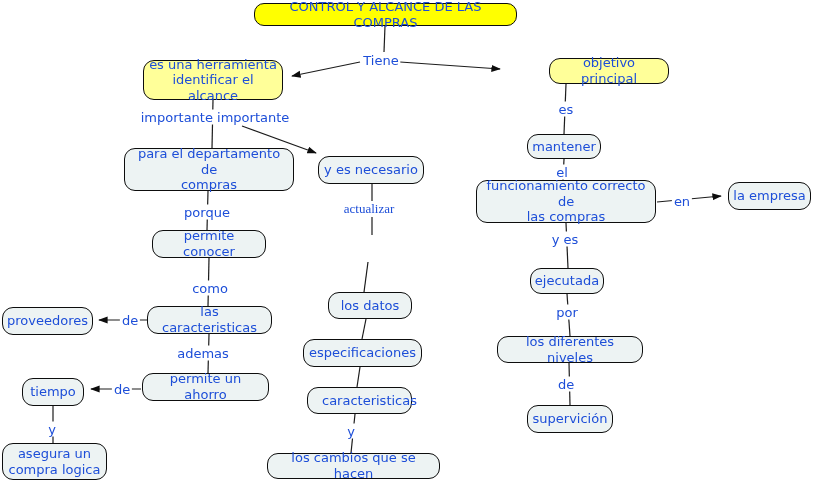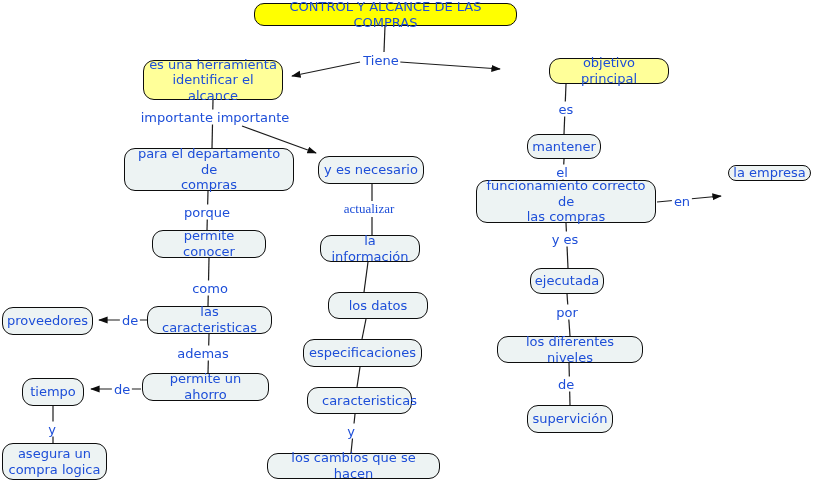--- a/index.html
+++ b/index.html
@@ -73,35 +73,34 @@
   </svg>
 
   <div class="node root" style="left:254px;top:3px;width:263px;height:23px;">CONTROL Y ALCANCE DE LAS COMPRAS</div>
   <div class="node concept" style="left:143px;top:60px;width:140px;height:40px;">es una herramienta
 identificar el alcance</div>
   <div class="node concept" style="left:505px;top:58px;width:120px;height:26px;margin-left:44px;">objetivo principal</div>
   <div class="node" style="left:124px;top:148px;width:170px;height:43px;">para el departamento de
 compras</div>
   <div class="node" style="left:318px;top:156px;width:106px;height:28px;">y es necesario</div>
   <div class="node" style="left:152px;top:230px;width:114px;height:28px;">permite conocer</div>
-  <div class="node" style="left:320px;top:235px;width:100px;height:27px;">la información</div>
-  <div class="node" style="left:328px;top:292px;width:100px;height:27px;">los datos</div>
+  <div class="node" style="left:328px;top:292px;width:84px;height:27px;">los datos</div>
   <div class="node" style="left:2px;top:307px;width:91px;height:28px;">proveedores</div>
   <div class="node" style="left:147px;top:306px;width:125px;height:28px;">las caracteristicas</div>
   <div class="node" style="left:303px;top:339px;width:119px;height:28px;">especificaciones</div>
   <div class="node" style="left:142px;top:373px;width:127px;height:28px;">permite un ahorro</div>
   <div class="node" style="left:22px;top:378px;width:62px;height:28px;">tiempo</div>
   <div class="node" style="left:307px;top:387px;width:105px;height:27px;padding-left:24px;">caracteristicas</div>
   <div class="node" style="left:2px;top:443px;width:105px;height:37px;">asegura un
 compra logica</div>
   <div class="node" style="left:267px;top:453px;width:173px;height:26px;">los cambios que se hacen</div>
   <div class="node" style="left:527px;top:134px;width:74px;height:25px;">mantener</div>
   <div class="node" style="left:476px;top:180px;width:180px;height:43px;">funcionamiento correcto de
 las compras</div>
-  <div class="node" style="left:728px;top:165px;width:83px;height:16px;">la empresa</div>
+  <div class="node" style="left:728px;top:182px;width:83px;height:28px;">la empresa</div>
   <div class="node" style="left:530px;top:268px;width:74px;height:26px;">ejecutada</div>
   <div class="node" style="left:497px;top:336px;width:146px;height:27px;">los diferentes niveles</div>
   <div class="node" style="left:527px;top:405px;width:86px;height:28px;">supervición</div>
 
   <span class="edge-label" style="left:381px;top:60px;">Tiene</span>
   <span class="edge-label" style="left:215px;top:117px;">importante importante</span>
   <span class="edge-label" style="left:207px;top:212px;">porque</span>
   <span class="edge-label" style="left:210px;top:288px;">como</span>
   <span class="edge-label" style="left:130px;top:320px;">de</span>
   <span class="edge-label" style="left:203px;top:353px;">ademas</span>

